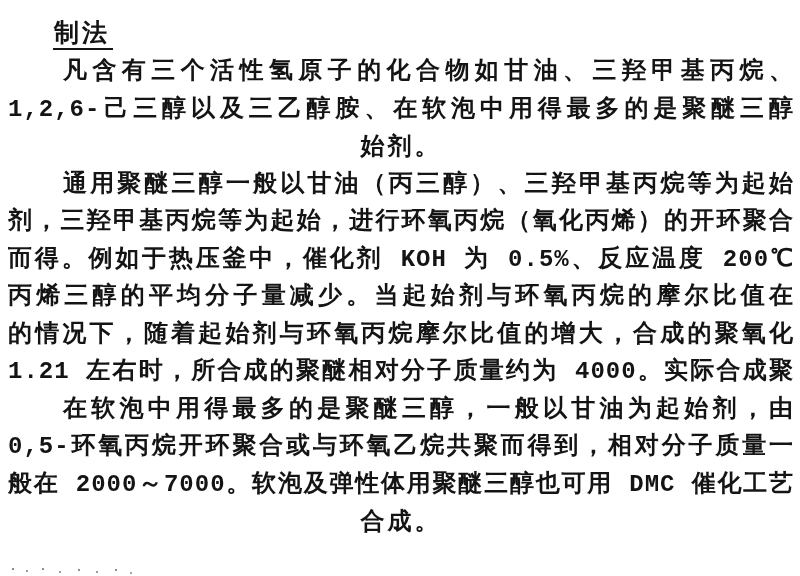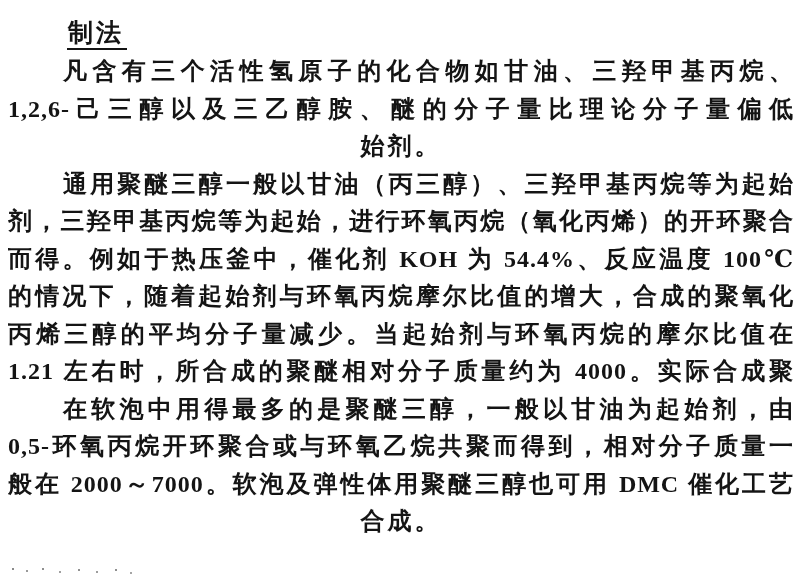--- a/index.html
+++ b/index.html
@@ -20,21 +20,21 @@
     top: 0; left: 0;
     width: 800px;
     height: 576px;
     padding: 18px 6px 0 8px;
     box-sizing: border-box;
     background: #ffffff;
   }
   .heading-row {
     height: 33px;
     line-height: 30px;
-    margin-left: 59px;
+    margin-left: 45px;
   }
   .heading {
     display: inline-block;
     font-size: 25px;
     font-weight: 800;
     letter-spacing: 3px;
     border-bottom: 2.5px solid #141414;
     padding: 0 3px 0 1px;
   }
   .body-text {
@@ -47,20 +47,21 @@
     font-weight: 600;
     letter-spacing: 1px;
     white-space: nowrap;
     text-align: center;
   }
   .line.j {
     text-align: justify;
     text-align-last: justify;
     white-space: normal;
     overflow: hidden;
+    font-family: Liberation Mono, monospace;
   }
   .line.indent {
     padding-left: 55px;
   }
   .line.short {
     letter-spacing: 3px;
   }
   .scan-noise {
     position: absolute;
     left: 12px;
@@ -77,27 +78,27 @@
 <body>
 
 <div class="page">
 
   <div class="heading-row">
     <span class="heading">制法</span>
   </div>
 
   <div class="body-text">
     <div class="line indent j">凡含有三个活性氢原子的化合物如甘油、三羟甲基丙烷、</div>
-    <div class="line j">1,2,6-己三醇以及三乙醇胺、醚的分子量比理论分子量偏低</div>
+    <div class="line j">1,2,6-己三醇以及三乙醇胺、在软泡中用得最多的是聚醚三醇</div>
     <div class="line short">始剂。</div>
     <div class="line indent j">通用聚醚三醇一般以甘油（丙三醇）、三羟甲基丙烷等为起始</div>
     <div class="line j">剂，三羟甲基丙烷等为起始，进行环氧丙烷（氧化丙烯）的开环聚合</div>
-    <div class="line j">而得。例如于热压釜中，催化剂 KOH 为 54.4%、反应温度 100℃</div>
+    <div class="line j">而得。例如于热压釜中，催化剂 KOH 为 0.5%、反应温度 200℃</div>
+    <div class="line j">丙烯三醇的平均分子量减少。当起始剂与环氧丙烷的摩尔比值在</div>
     <div class="line j">的情况下，随着起始剂与环氧丙烷摩尔比值的增大，合成的聚氧化</div>
-    <div class="line j">丙烯三醇的平均分子量减少。当起始剂与环氧丙烷的摩尔比值在</div>
     <div class="line j">1.21 左右时，所合成的聚醚相对分子质量约为 4000。实际合成聚</div>
     <div class="line indent j">在软泡中用得最多的是聚醚三醇，一般以甘油为起始剂，由</div>
     <div class="line j">0,5-环氧丙烷开环聚合或与环氧乙烷共聚而得到，相对分子质量一</div>
     <div class="line j">般在 2000～7000。软泡及弹性体用聚醚三醇也可用 DMC 催化工艺</div>
     <div class="line short">合成。</div>
   </div>
 
   <div class="scan-noise"></div>
 
 </div>

